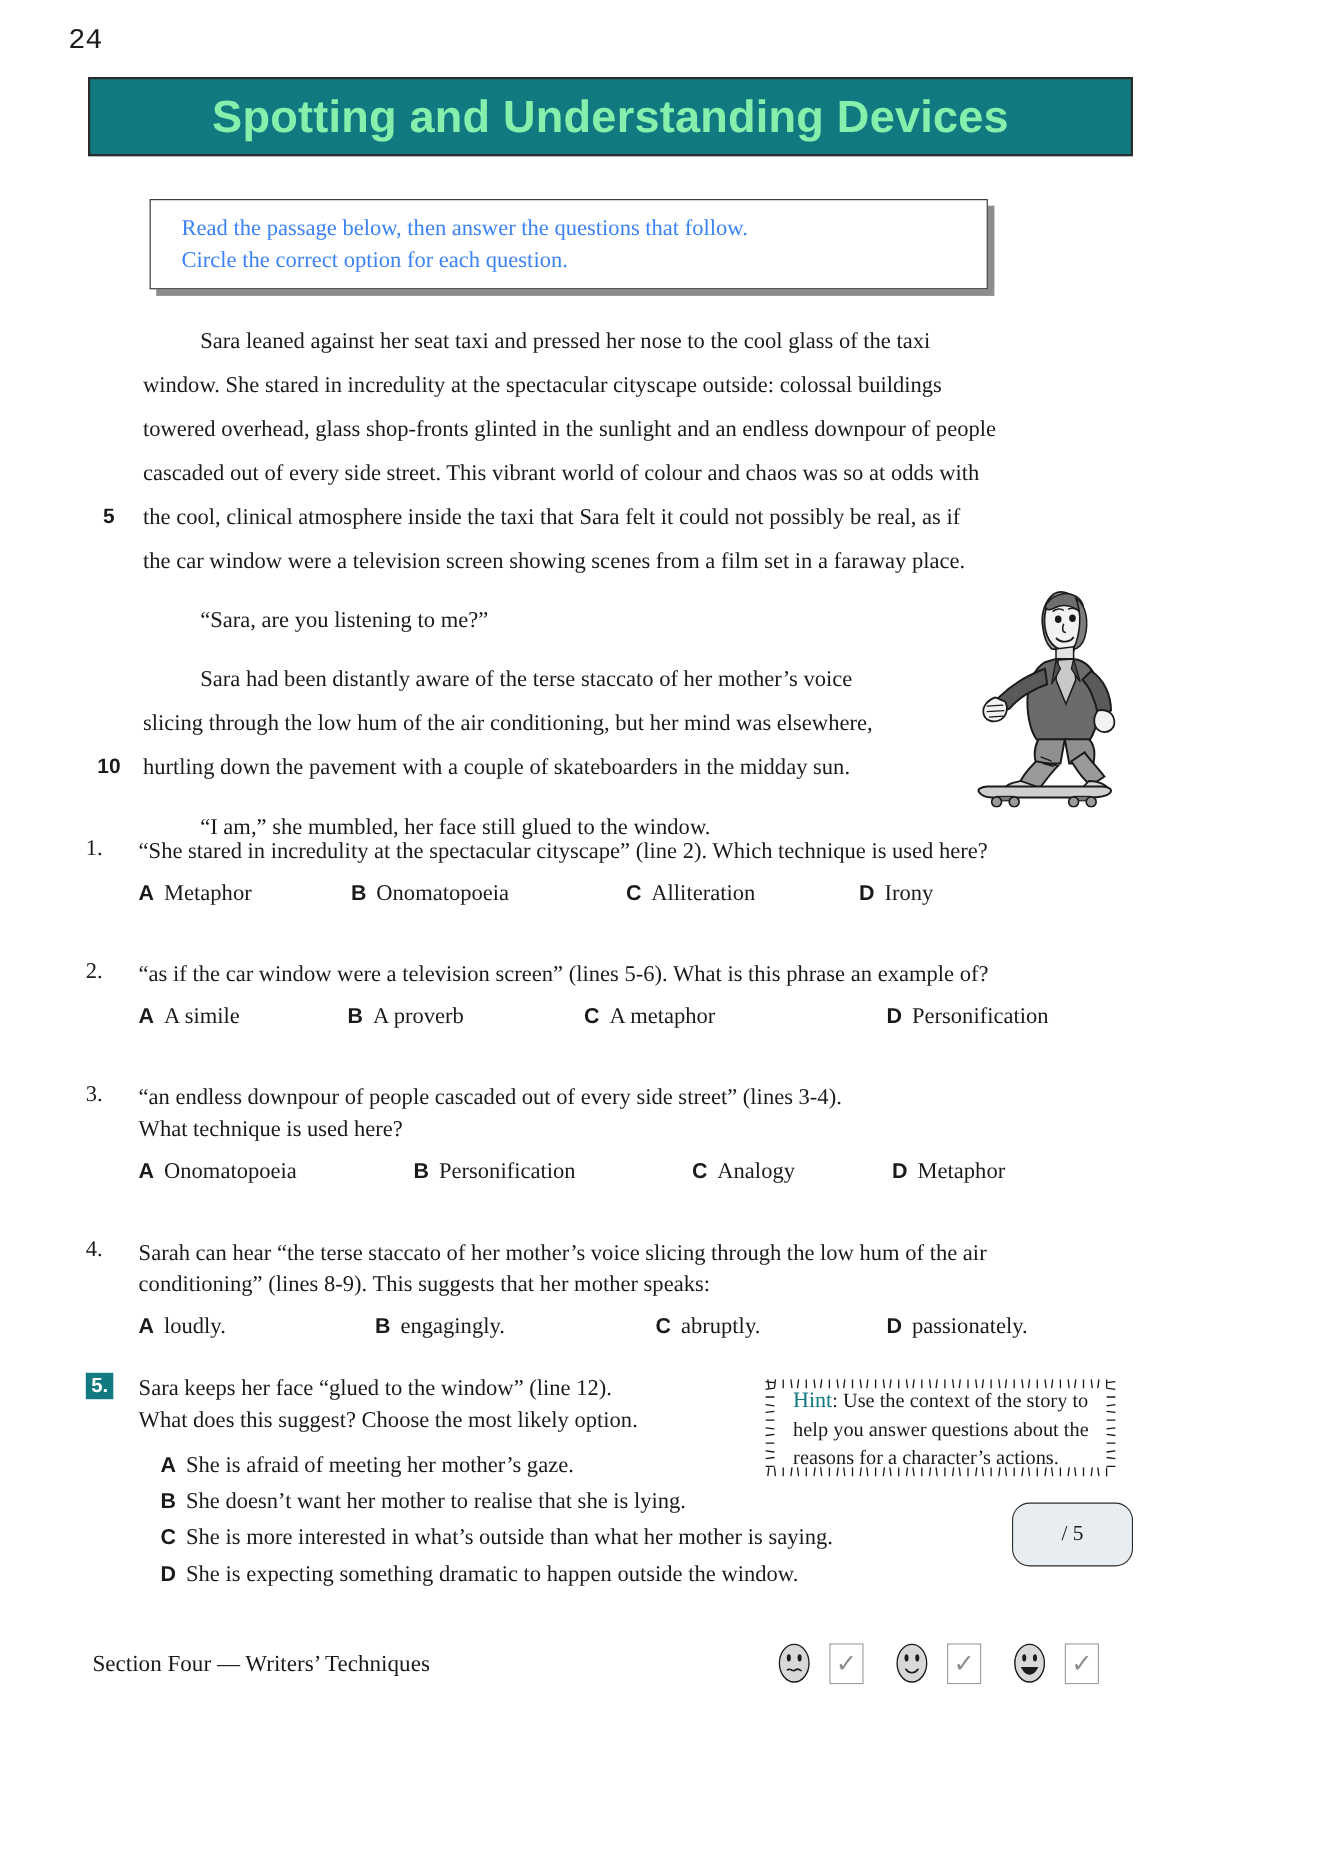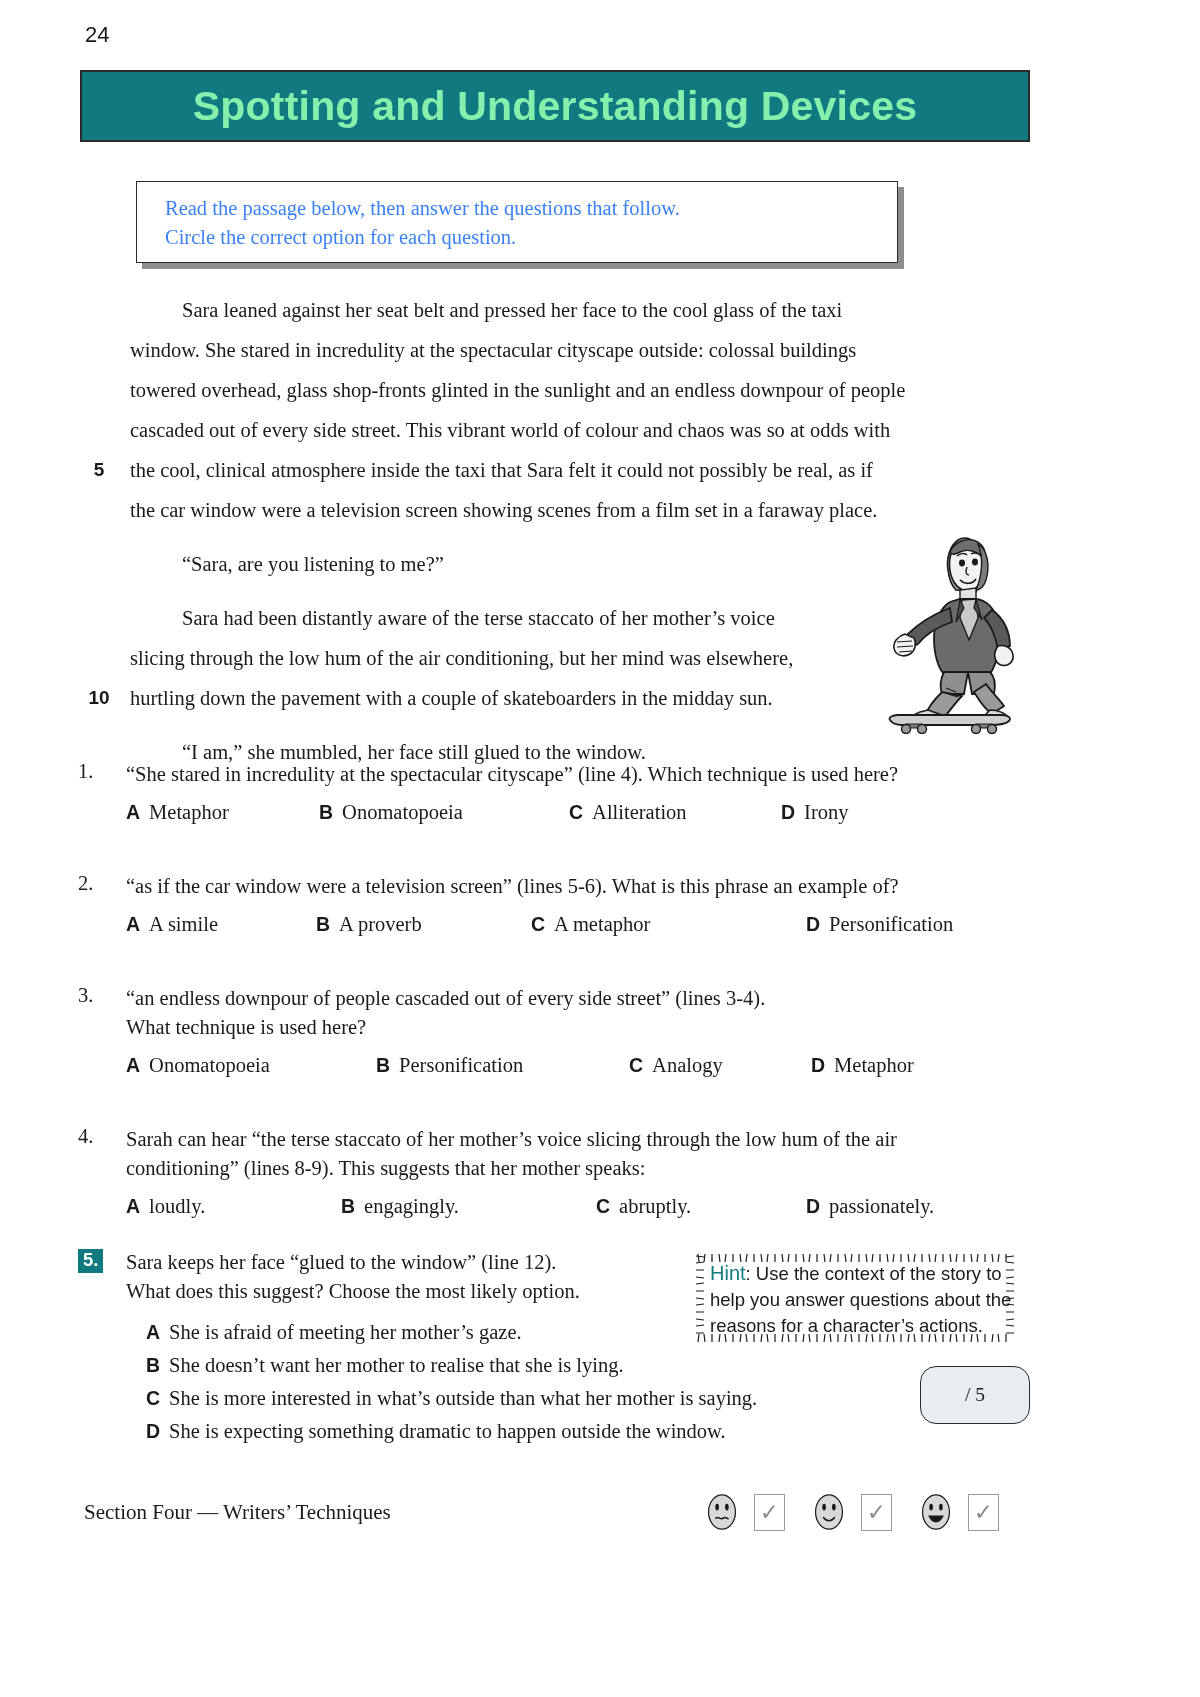--- a/index.html
+++ b/index.html
@@ -12,24 +12,24 @@
     height: 1697px;
     position: relative;
     font-family: "Liberation Sans", sans-serif;
     color: #1a1a1a;
     overflow: hidden;
   }
 
   
   .page-number {
     position: absolute;
-    left: 85px;
+    left: 62px;
     top: 22px;
-    font-size: 22px;
-    font-family: Liberation Sans, sans-serif;
+    font-size: 26px;
+    font-family: Liberation Mono, monospace;
     color: #1a1a1a;
   }
 
   
   .title-banner-wrap {
     position: absolute;
     left: 80px;
     top: 70px;
     width: 950px;
     height: 72px;
@@ -209,26 +209,26 @@
   
   .hint-box {
     position: absolute;
     left: 690px;
     top: 1248px;
     width: 330px;
     height: 100px;
   }
   .hint-inner {
     position: absolute;
-    left: 20px;
+    left: 31px;
     top: 12px;
     width: 302px;
     font-size: 18.5px;
     line-height: 26px;
-    font-family: Liberation Sans, sans-serif;
+    font-family: Liberation Serif, serif;
     color: #1a1a1a;
   }
   .hint-label {
     color: #117a80;
     font-size: 20px;
   }
 
   
   .score-box {
     position: absolute;
@@ -296,21 +296,21 @@
   </div>
 </div>
 
 <div class="instruction-shadow"></div>
 <div class="instruction-box">
   <p>Read the passage below, then answer the questions that follow.</p>
   <p>Circle the correct option for each question.</p>
 </div>
 
 <div class="passage" id="passage">
-    <div class="p-line"><span class="lineno"></span><span class="ptext indent">Sara leaned against her seat belt and pressed her face to the cool glass of the taxi</span></div>
+    <div class="p-line"><span class="lineno"></span><span class="ptext indent">Sara leaned against her seat taxi and pressed her nose to the cool glass of the taxi</span></div>
     <div class="p-line"><span class="lineno"></span><span class="ptext">window.  She stared in incredulity at the spectacular cityscape outside: colossal buildings</span></div>
     <div class="p-line"><span class="lineno"></span><span class="ptext">towered overhead, glass shop-fronts glinted in the sunlight and an endless downpour of people</span></div>
     <div class="p-line"><span class="lineno"></span><span class="ptext">cascaded out of every side street.  This vibrant world of colour and chaos was so at odds with</span></div>
     <div class="p-line"><span class="lineno">5</span><span class="ptext">the cool, clinical atmosphere inside the taxi that Sara felt it could not possibly be real, as if</span></div>
     <div class="p-line"><span class="lineno"></span><span class="ptext">the car window were a television screen showing scenes from a film set in a faraway place.</span></div>
     <div class="p-line gap"></div>
     <div class="p-line"><span class="lineno"></span><span class="ptext indent">“Sara, are you listening to me?”</span></div>
     <div class="p-line gap"></div>
     <div class="p-line"><span class="lineno"></span><span class="ptext indent">Sara had been distantly aware of the terse staccato of her mother’s voice</span></div>
     <div class="p-line"><span class="lineno"></span><span class="ptext">slicing through the low hum of the air conditioning, but her mind was elsewhere,</span></div>
@@ -381,21 +381,21 @@
     <circle cx="50" cy="207" r="4.5" fill="#9a9a9a" stroke="#1a1a1a" stroke-width="1.5"></circle>
     <circle cx="104" cy="207" r="4.5" fill="#9a9a9a" stroke="#1a1a1a" stroke-width="1.5"></circle>
     <circle cx="120" cy="207" r="4.5" fill="#9a9a9a" stroke="#1a1a1a" stroke-width="1.5"></circle>
   </svg>
 </div>
 
 <div class="questions" id="questions">
     <div class="question" style="margin-bottom: 48px;">
       <div class="q-num">1.</div>
       <div class="q-stem">
-        <div>“She stared in incredulity at the spectacular cityscape” (line 4).  Which technique is used here?</div>
+        <div>“She stared in incredulity at the spectacular cityscape” (line 2).  Which technique is used here?</div>
       </div>
       <div class="q-options cols4 w1">
         <div class="opt">
           <span class="letter">A</span>
           <span>Metaphor</span>
         </div>
         <div class="opt">
           <span class="letter">B</span>
           <span>Onomatopoeia</span>
         </div>

